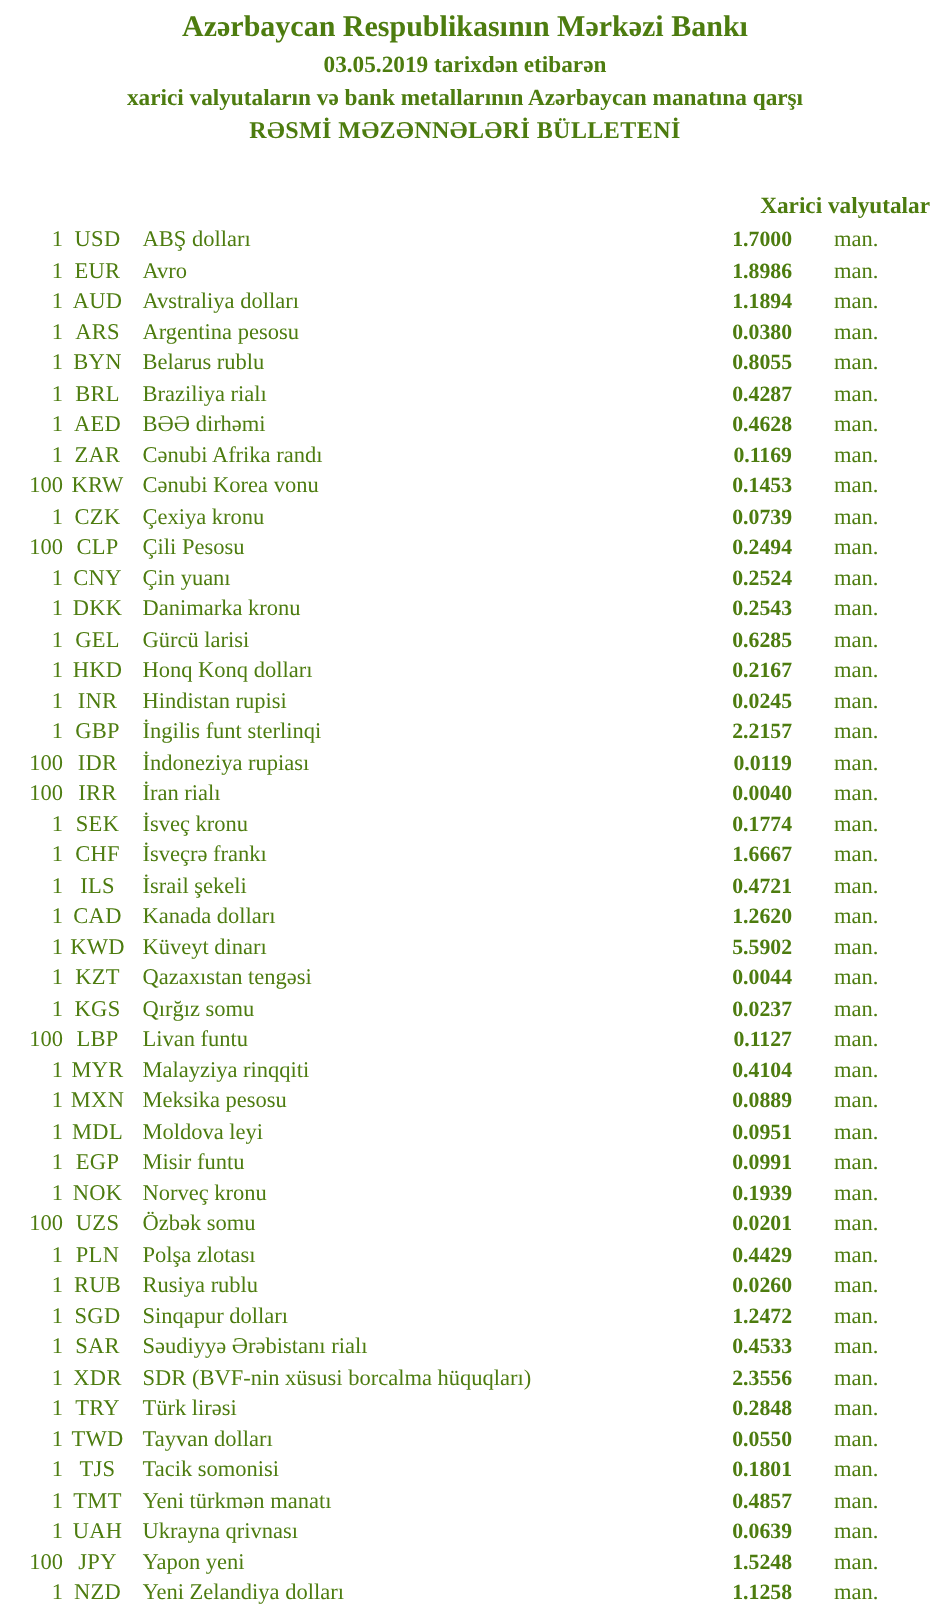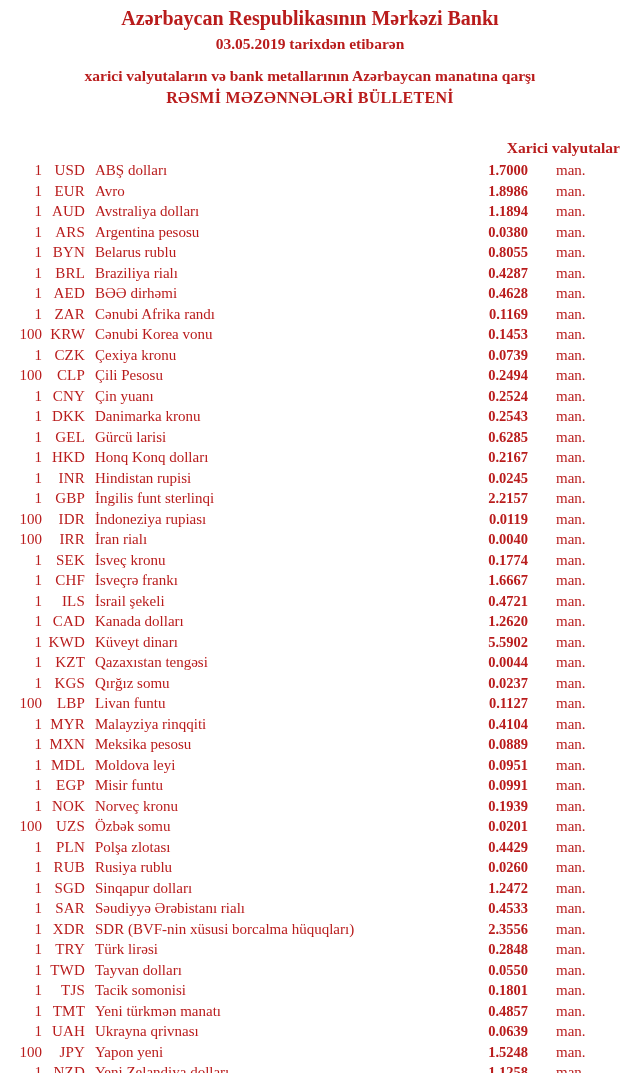--- a/index.html
+++ b/index.html
@@ -4,42 +4,42 @@
 <style>
   html, body {
     margin: 0;
     padding: 0;
     background: #ffffff;
   }
   .page {
     width: 620px;
     height: 1073px;
     background: #ffffff;
-    color: #b91c1c;
+    color: #4d7c0f;
     font-family: "Liberation Serif", "DejaVu Serif", serif;
     overflow: hidden;
     box-sizing: border-box;
   }
   .header {
     text-align: center;
   }
   .bank-title {
     padding-top: 6px;
     font-size: 20px;
     font-weight: 700;
     line-height: 24px;
   }
   .date-line {
     margin-top: 4px;
     font-size: 15.5px;
     font-weight: 700;
     line-height: 19px;
   }
   .subtitle {
-    margin-top: 13px;
+    margin-top: 3px;
     font-size: 15.5px;
     font-weight: 700;
     line-height: 19px;
   }
   .bulletin-title {
     margin-top: 3px;
     font-size: 16px;
     font-weight: 700;
     line-height: 20px;
     letter-spacing: 0.3px;
@@ -65,21 +65,21 @@
     white-space: nowrap;
   }
   .qty {
     width: 42px;
     text-align: right;
     flex: none;
   }
   .code {
     width: 40px;
     margin-left: 3px;
-    text-align: right;
+    text-align: center;
     flex: none;
     letter-spacing: 0.2px;
   }
   .name {
     flex: 1;
     margin-left: 10px;
     overflow: hidden;
   }
   .rate {
     width: 80px;

